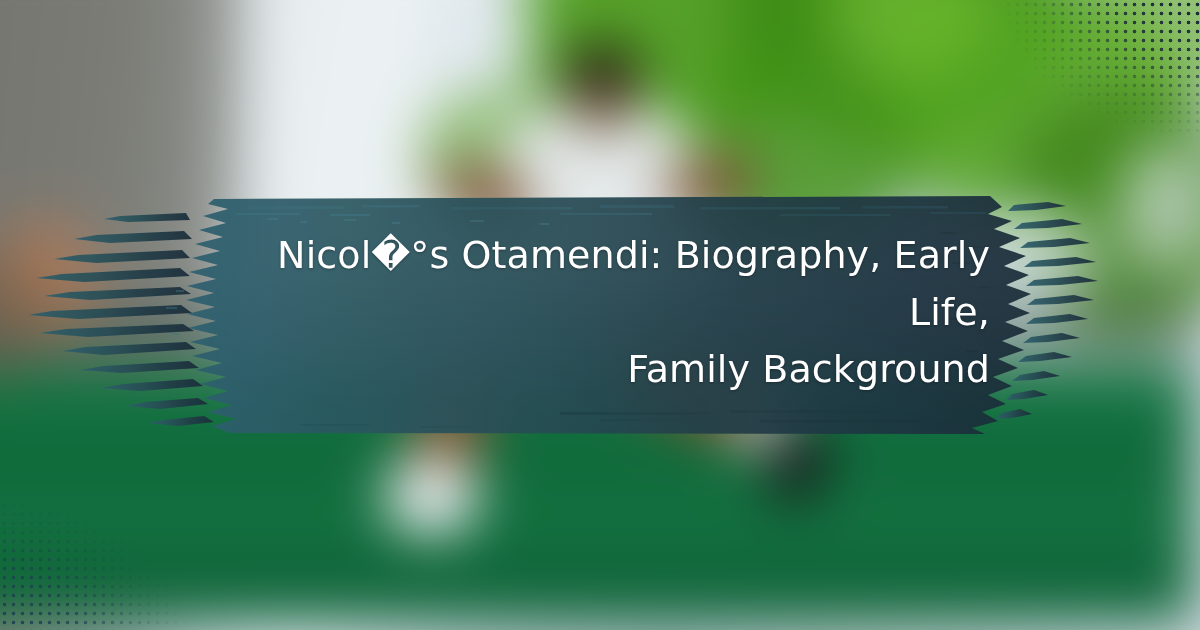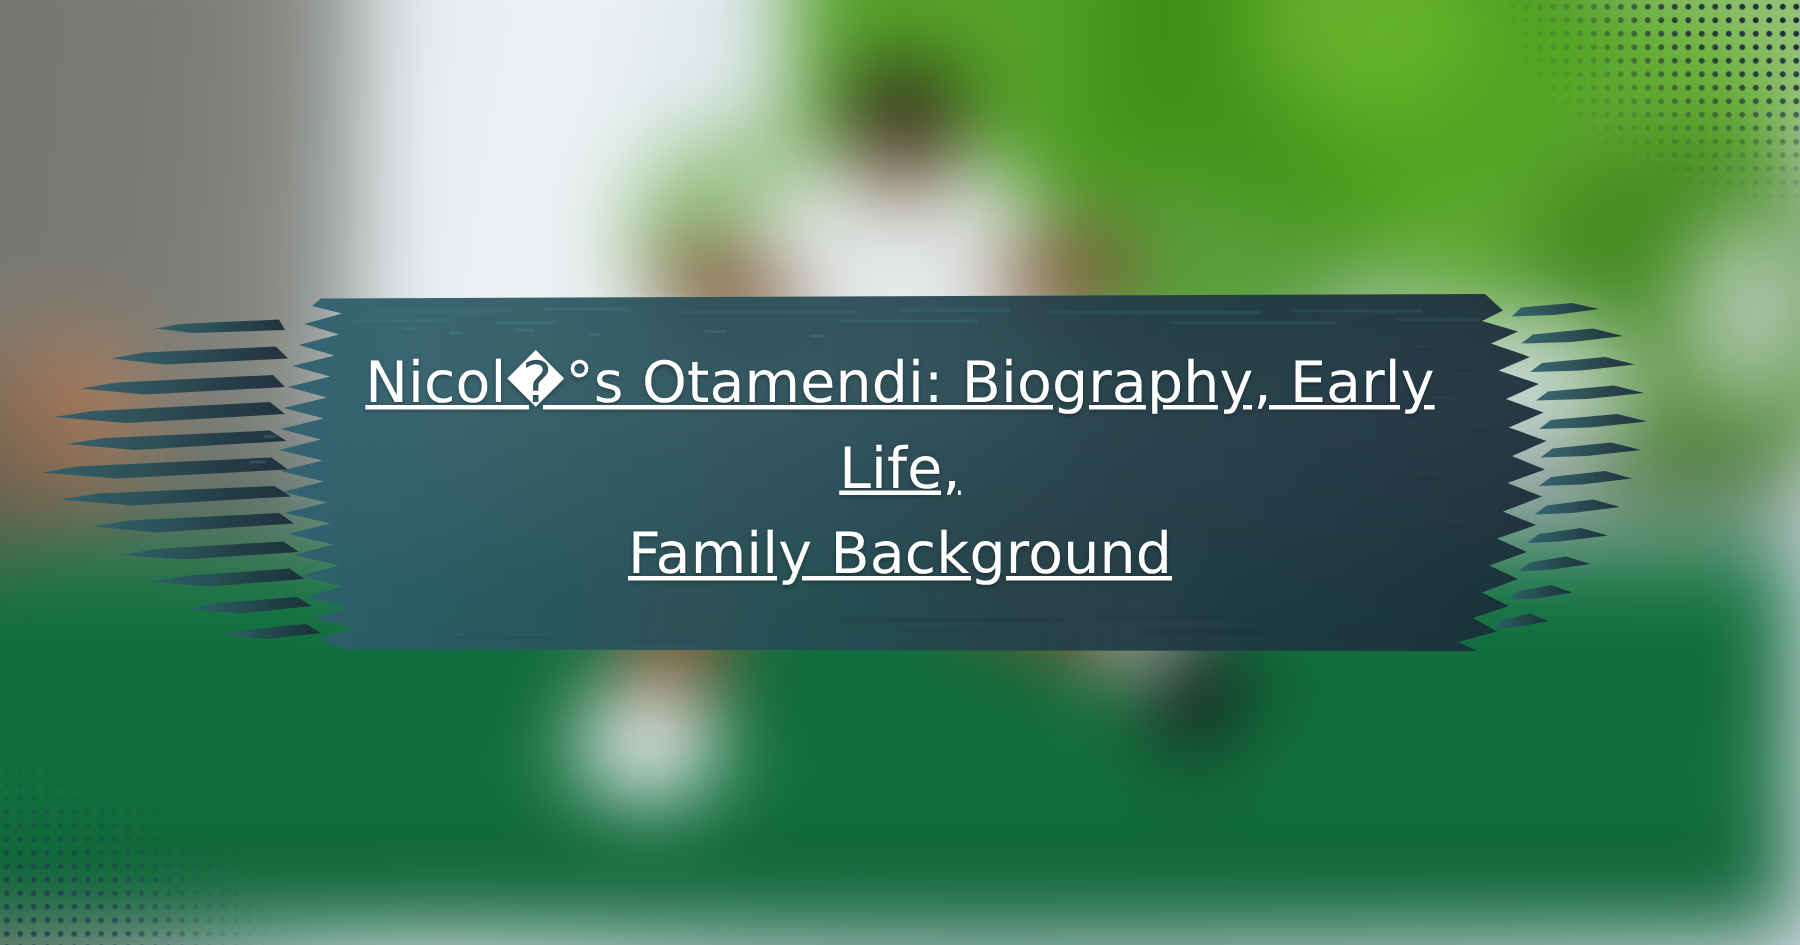--- a/index.html
+++ b/index.html
@@ -243,30 +243,29 @@
     position: absolute;
     left: 210px; top: 190px;
     width: 780px; height: 245px;
     display: flex;
     align-items: center;
     justify-content: center;
   }
   .title {
     width: 100%;
     margin: 0;
-    text-align: center;
+    text-align: right;
     color: #ffffff;
     font-family: "DejaVu Sans", "Liberation Sans", sans-serif;
     font-size: 38px;
     font-weight: 400;
     line-height: 1.5;
     letter-spacing: 0.1px;
     text-shadow: 0 1px 3px rgba(0,0,0,0.30);
     white-space: pre-line;
-    text-decoration: underline;
   }
 </style>
 </head>
 <body>
 
 <div class="card">
 
   <div class="photo">
     <div class="photo-base"></div>
     <div class="photo-window"></div>

